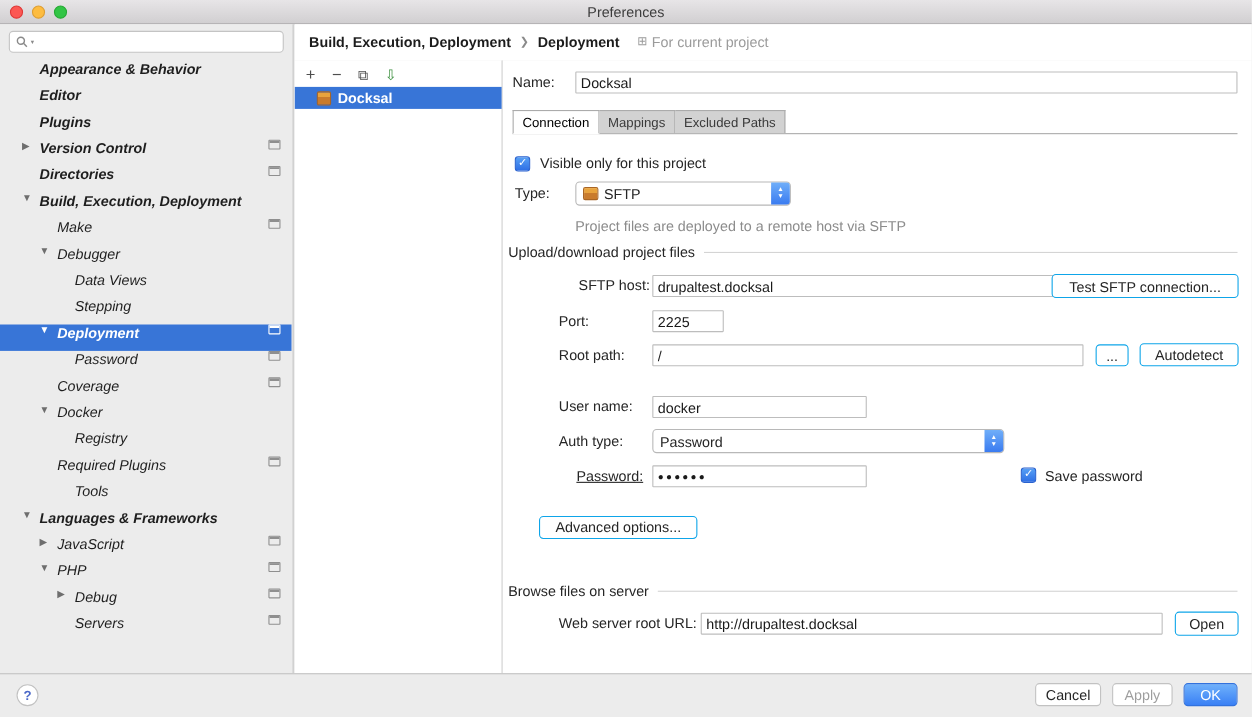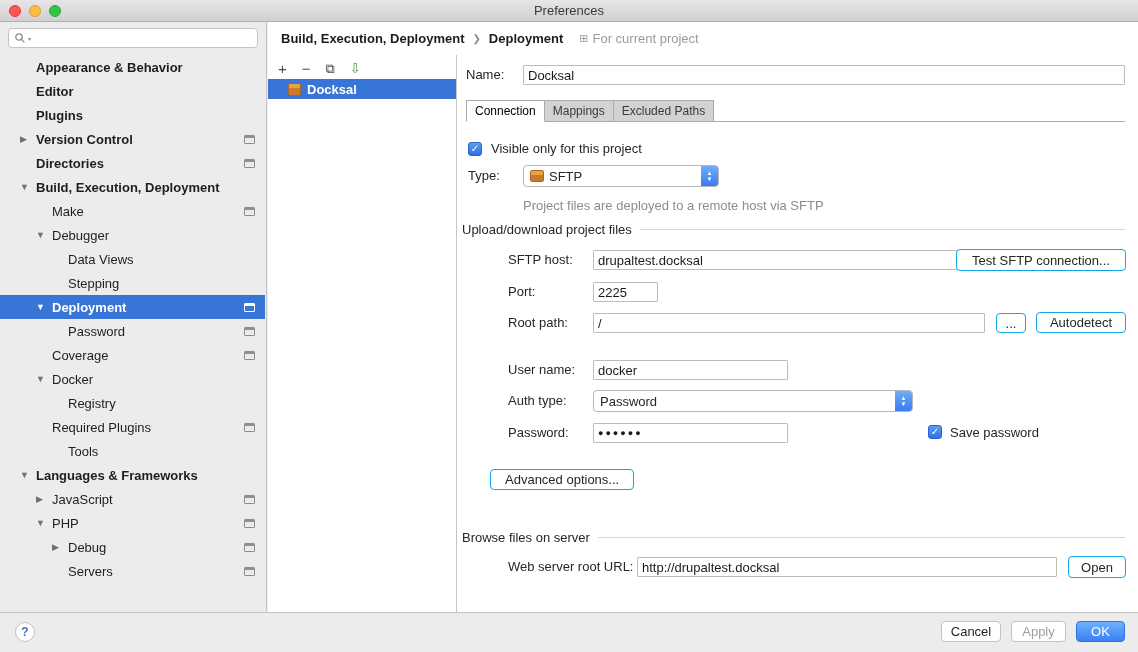--- a/index.html
+++ b/index.html
@@ -23,21 +23,21 @@
 
   
   .sidebar{position:absolute;left:0;top:22px;width:267px;height:590px;
     background:#ECECEC;border-right:1px solid #C6C6C6;}
   .searchbox{position:absolute;left:8px;top:6px;width:250px;height:20px;background:#fff;
     border:1px solid #C4C4C4;border-radius:4px;display:flex;align-items:center;padding:0 5px;gap:2px;}
   .search-mag{display:flex;align-items:center;}
   .search-arrow{font-size:6px;color:#8A8A8A;margin-right:2px;}
   .search-input{border:none;outline:none;flex:1;font-size:12px;background:transparent;font-family:inherit;}
   .tree{position:absolute;left:0;top:33px;right:1px;}
-  .tree-row{height:24px;display:flex;align-items:center;font-size:13px;color:#1E1E1E;cursor:default;}
+  .tree-row{height:24px;display:flex;font-size:13px;color:#1E1E1E;cursor:default;font-style:italic;}
   .tree-row.bold .tree-label{font-weight:bold;}
   .tree-row.selected{background:#3875D7;color:#fff;}
   .tree-row.selected .tree-label{color:#fff;font-weight:bold;}
   .tree-arrow{width:16px;flex:none;font-size:9px;color:#6E6E6E;}
   .tree-row.selected .tree-arrow{color:#fff;}
   .proj-icon{margin-left:auto;margin-right:10px;width:11px;height:9px;flex:none;
     border:1px solid #8F8F8F;border-radius:1px;
     background:linear-gradient(#8F8F8F 0 2px,transparent 2px);}
   .tree-row.selected .proj-icon{border-color:#fff;background:linear-gradient(#fff 0 2px,transparent 2px);}
 
@@ -93,34 +93,34 @@
   .tab.active{background:#fff;color:#000;height:22px;margin-bottom:-1px;border-bottom:1px solid #fff;}
 
   .lbl-name{left:9px;top:10px;}
   .f-name{left:66px;right:13px;top:10px;}
   .cb-visible{left:11px;top:87px;}
   .lbl-visible{left:34px;top:84px;}
   .lbl-type{left:11px;top:111px;}
   .combo-type{left:66px;top:110px;width:196px;}
   .help-text{left:66px;top:143px;}
   .sec-upload{top:166px;}
-  .lbl-host{left:51px;top:195px;}
+  .lbl-host{left:69px;top:195px;}
   .f-host{left:136px;top:195px;width:380px;}
   .btn-test{left:499px;right:12px;top:194px;height:22px;}
   .lbl-port{left:51px;top:227px;}
   .f-port{left:136px;top:227px;width:65px;}
   .lbl-root{left:51px;top:258px;}
   .f-root{left:136px;top:258px;width:392px;}
   .btn-browse{left:539px;top:258px;width:30px;height:20px;padding:0;}
   .btn-autodetect{left:579px;top:257px;width:90px;}
   .lbl-user{left:51px;top:305px;}
   .f-user{left:136px;top:305px;width:195px;}
   .lbl-auth{left:51px;top:336px;}
   .combo-auth{left:136px;top:335px;width:320px;}
-  .lbl-pass{left:51px;top:368px;}
+  .lbl-pass{left:67px;top:368px;text-decoration:underline;}
   .f-pass{left:136px;top:368px;width:195px;font-size:9px;letter-spacing:2px;line-height:18px;}
   .cb-save{left:471px;top:370px;}
   .lbl-save{left:493px;top:368px;}
   .btn-advanced{left:33px;top:414px;padding:0 14px;}
   .sec-browse{top:474px;}
   .lbl-webroot{left:51px;top:502px;}
   .f-webroot{left:180px;top:502px;width:420px;}
   .btn-open{left:611px;right:12px;top:501px;height:22px;}
 
   

